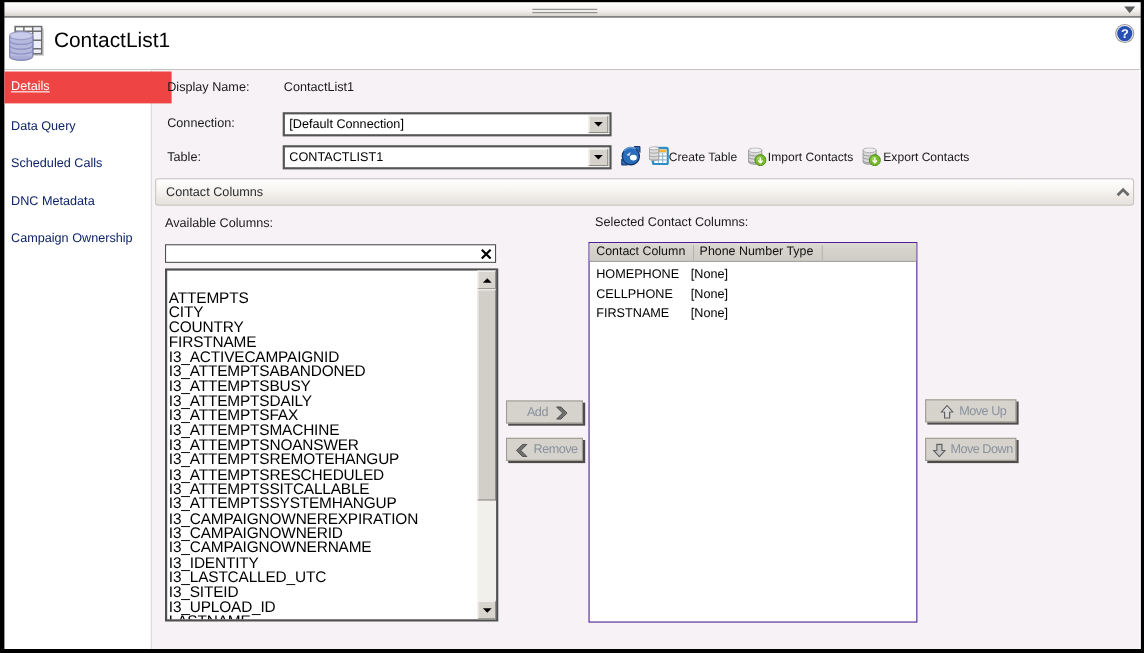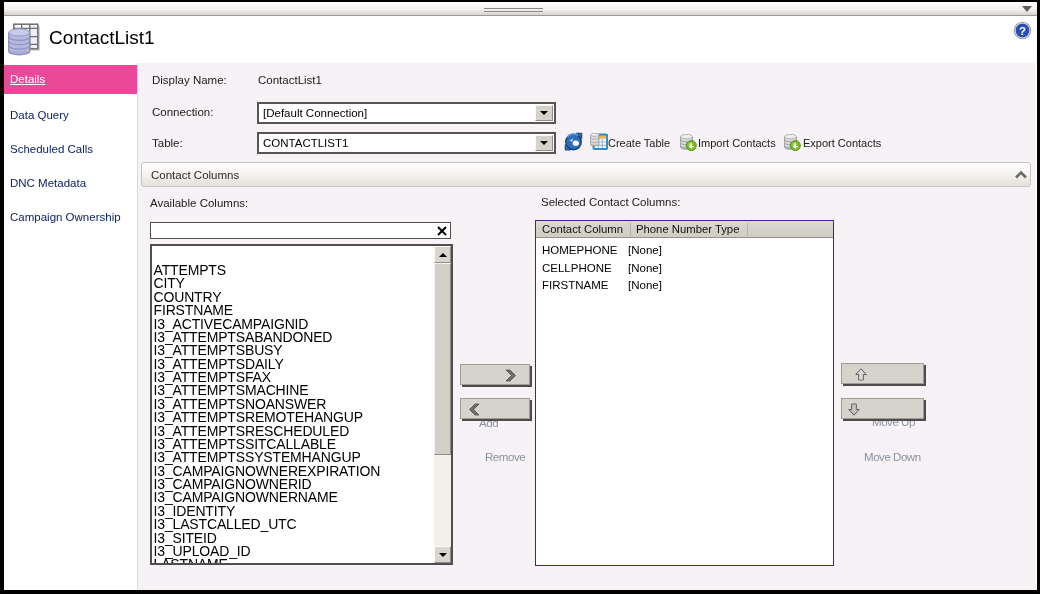--- a/index.html
+++ b/index.html
@@ -10,21 +10,21 @@
 .grip1{left:484px;top:8px;width:59px;height:1px;background:#8a8a8a;}
 .grip2{left:484px;top:11px;width:59px;height:1px;background:#8a8a8a;}
 .tri{left:1022px;top:6px;width:0;height:0;border-left:5.5px solid transparent;border-right:5.5px solid transparent;border-top:6.5px solid #5d5d5d;}
 .header{left:4px;top:16px;width:1033px;height:47px;background:#fff;}
 .sidebar{left:4px;top:63px;width:133px;height:527px;background:#fff;border-right:1px solid #dcd8dc;}
 .content{left:138px;top:63px;width:898px;height:527px;background:#f6f2f5;border-right:1px solid #fff;}
 
 .title{left:49px;top:27px;font-size:19px;color:#000;}
 
 .nav{width:133px;height:29px;line-height:29px;padding-left:6px;font-size:11.5px;color:#0e2468;box-sizing:border-box;}
-.nav.sel{left:4px;background:#ec4899;color:#fff;width:133px;text-decoration:underline;}
+.nav.sel{left:4px;background:#ef4444;color:#fff;width:152px;text-decoration:underline;}
 
 .lbl{font-size:11.5px;color:#1b1b1b;}
 
 .combo{width:299px;height:22px;background:#fff;border:2px solid #555;box-sizing:border-box;}
 .combo .txt{position:absolute;left:4px;top:3px;font-size:11.5px;color:#000;}
 .combo .btn{position:absolute;right:1px;top:1px;bottom:1px;width:16px;background:#d5d2cb;border:1px solid #8e8c85;border-top-color:#f8f7f5;border-left-color:#f8f7f5;}
 .combo .btn:after{content:"";position:absolute;left:50%;top:50%;margin-left:-4px;margin-top:-2px;border-left:4px solid transparent;border-right:4px solid transparent;border-top:4.5px solid #000;}
 
 .secbar{left:141px;top:162px;width:890px;height:25px;border:1px solid #c8c4bf;border-radius:3px;background:linear-gradient(#ffffff,#f6f4f1 45%,#eae7e2 80%,#e6e3de);box-sizing:border-box;}
 .sectxt{left:151px;top:169px;font-size:11.5px;color:#2b2b2b;}
@@ -42,21 +42,21 @@
 .tbl{left:535px;top:220px;width:299px;height:346px;background:#fff;border:1px solid #4c1d95;box-sizing:border-box;}
 .thead{position:absolute;left:0;top:0;width:297px;height:16px;background:linear-gradient(#dedbd5,#d5d2cc 40%,#d0cdc7);border-bottom:1px solid #93918a;}
 .th1{position:absolute;left:6px;top:2px;font-size:11.3px;color:#111;}
 .th2{position:absolute;left:100px;top:2px;font-size:11.3px;color:#111;}
 .tsep{position:absolute;top:2px;width:1px;height:13px;background:#b5b2ab;}
 .trow{position:absolute;left:0;width:297px;height:17.5px;font-size:11.5px;color:#000;}
 .trow .c1{position:absolute;left:6px;top:2px;}
 .trow .c2{position:absolute;left:92px;top:2px;}
 
 .btn3d{background:#d6d3cc;border:1px solid #9f9c93;box-shadow:2px 2px 0 #4d4c4a;box-sizing:border-box;color:#8a929f;font-size:11.5px;letter-spacing:-0.45px;white-space:nowrap;}
-.btxt{position:absolute;top:4px;margin-top:48px;}
+.btxt{position:absolute;top:4px;}
 </style>
 </head>
 <body>
 <div class="page">
   <div class="abs topbar"></div>
   <div class="abs grip1"></div>
   <div class="abs grip2"></div>
   <div class="abs tri"></div>
   <div class="abs header"></div>
   <div class="abs sidebar"></div>

